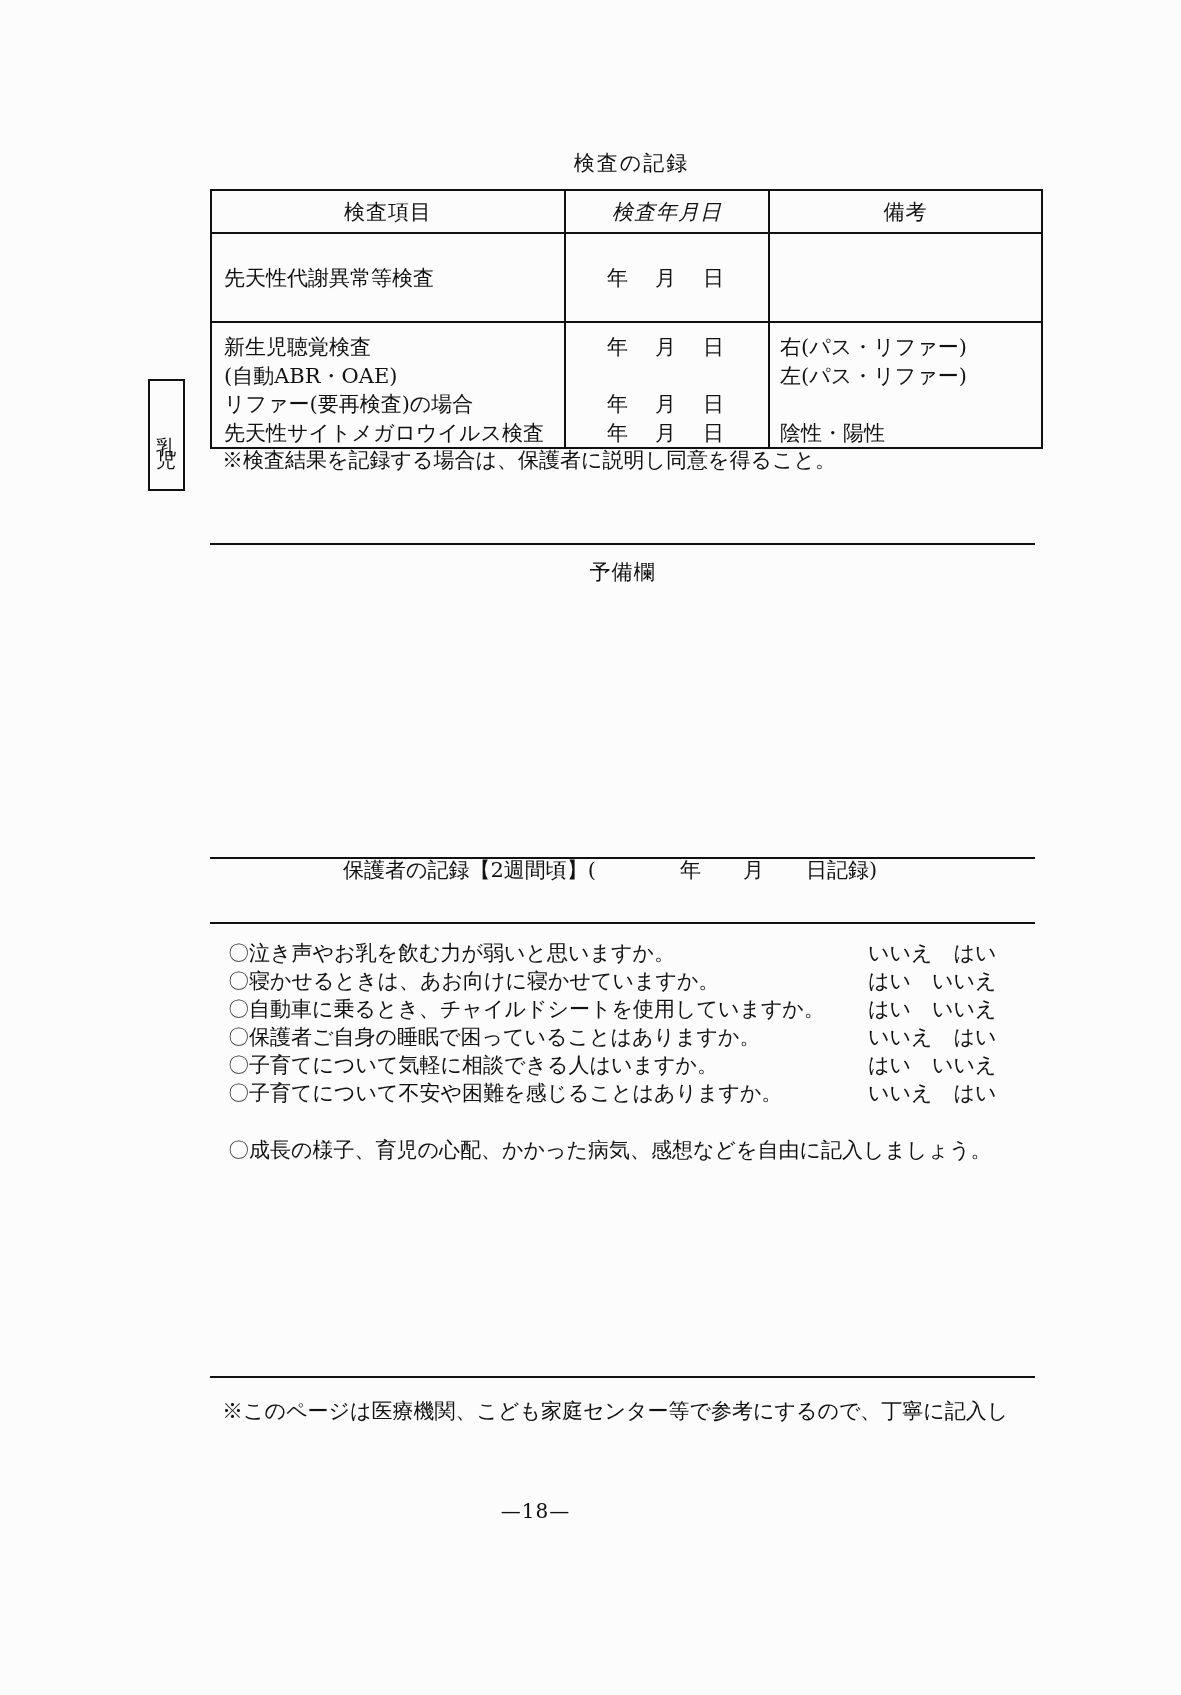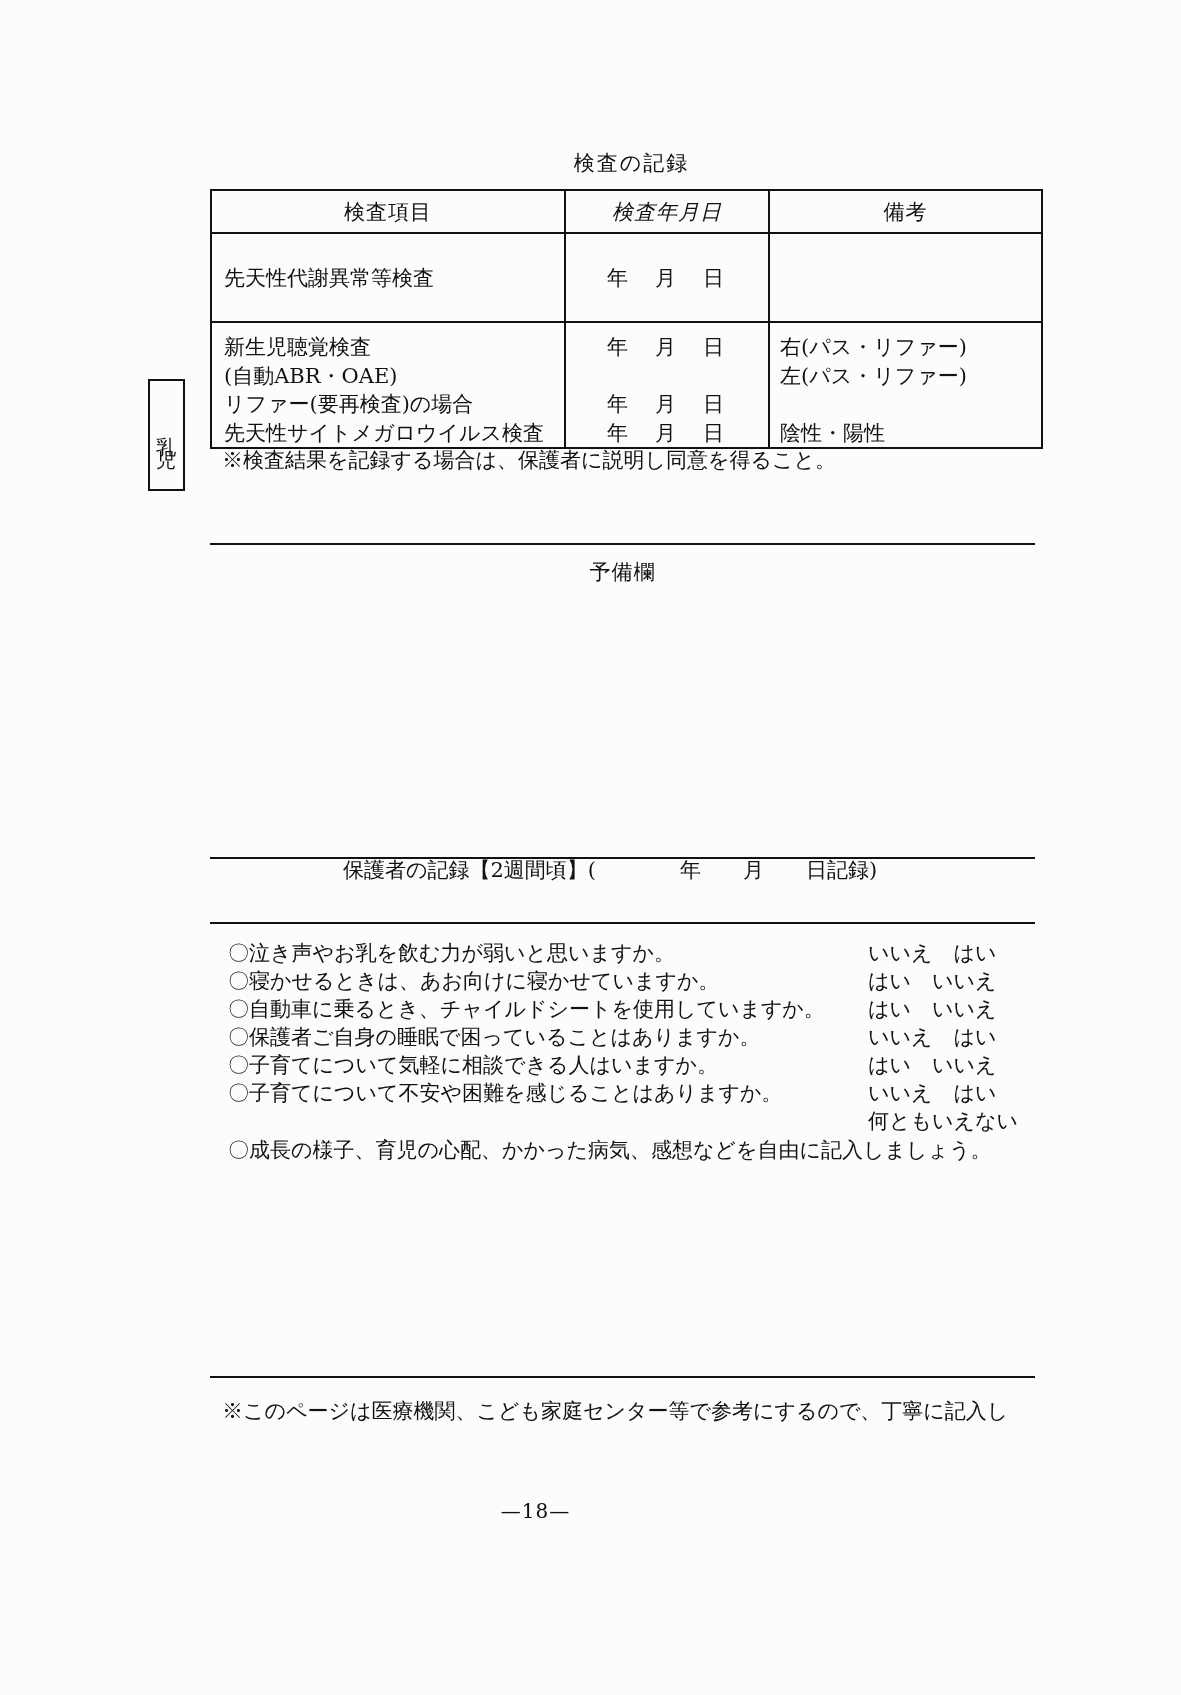--- a/index.html
+++ b/index.html
@@ -139,23 +139,20 @@
     <span class="q-ans">いいえ　はい</span>
   </div>
   <div class="q-row" style="top:1051px;">
     <span class="q-text">〇子育てについて気軽に相談できる人はいますか。</span>
     <span class="q-ans">はい　いいえ</span>
   </div>
   <div class="q-row" style="top:1079px;">
     <span class="q-text">〇子育てについて不安や困難を感じることはありますか。</span>
     <span class="q-ans">いいえ　はい</span>
   </div>
-  <div class="q-row" style="top:1107px;">
-    <span class="q-ans">何ともいえない</span>
-  </div>
   <div class="q-row" style="top:1136px;">
     <span class="q-text">〇成長の様子、育児の心配、かかった病気、感想などを自由に記入しましょう。</span>
   </div>
 
   <div class="rule" style="top:1376px;"></div>
   <div class="foot-line" style="left:222px;top:1385px;margin-top:12px;">※このページは医療機関、こども家庭センター等で参考にするので、丁寧に記入し</div>
 
   <div class="page-number">—18—</div>
 
 </div>

